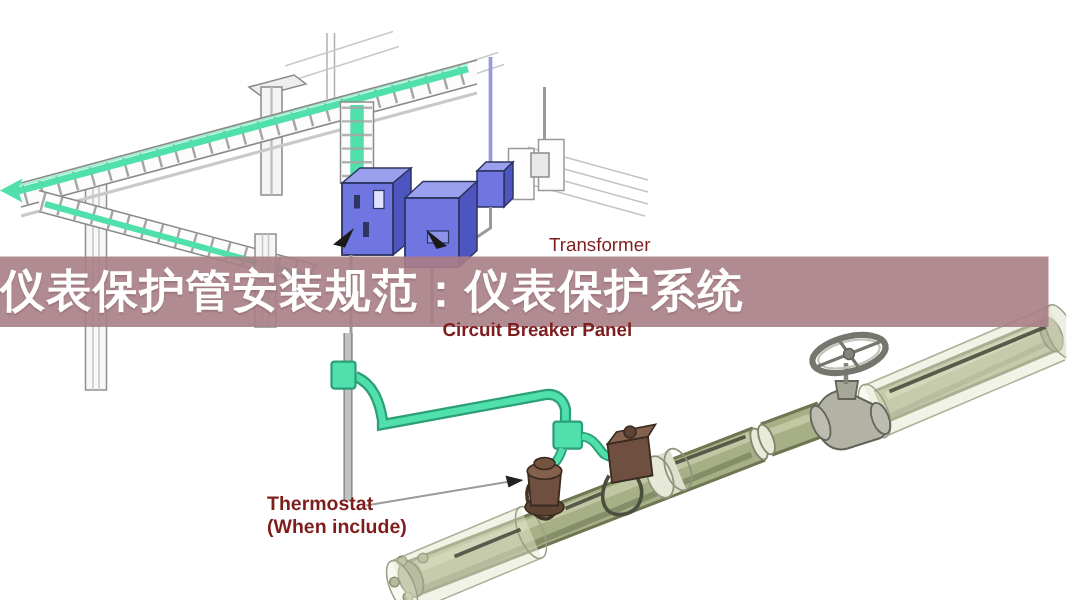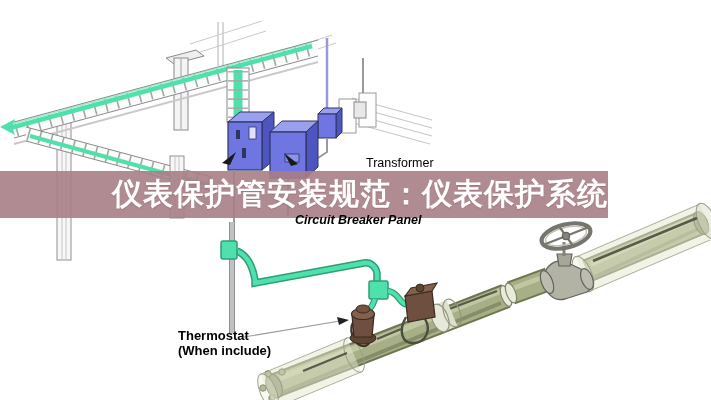--- a/index.html
+++ b/index.html
@@ -3,38 +3,38 @@
 <meta charset="utf-8">
 <style>
   html,body{margin:0;padding:0;background:#fff;}
   .stage{
     position:relative;width:711px;height:400px;background:#ffffff;overflow:hidden;
     font-family:"Liberation Sans", sans-serif;
   }
   .stage svg{position:absolute;left:0;top:0;z-index:1;}
   
   .title-band{
-    position:absolute;left:0;top:171px;width:608px;height:47px;
+    position:absolute;left:0;top:171px;width:699px;height:47px;
     background:rgba(169,126,134,0.9);z-index:5;
-    display:flex;align-items:center;justify-content:flex-end;
+    display:flex;align-items:center;justify-content:flex-start;
   }
   .title-band h1{
     margin:0;color:#ffffff;font-size:30px;font-weight:bold;letter-spacing:1px;
     font-family:"DejaVu Sans", sans-serif;white-space:nowrap;
     text-shadow:0 1px 1px rgba(120,80,90,0.35);
   }
   
   .lbl{position:absolute;z-index:6;line-height:1.12;white-space:nowrap;}
-  .en{color:#000000;font-weight:bold;font-size:12.5px;}
+  .en{color:#7f1d1d;font-weight:bold;font-size:12.5px;}
   .zh{color:#8e8e8e;font-weight:normal;}
   .lbl-transformer{left:366px;top:156px;font-weight:normal;}
   .lbl-transformer .en{font-weight:normal;font-size:12.5px;}
   .lbl-cabletray{left:92px;top:220px;}
   .lbl-cabletray .zh{font-size:13.5px;margin-top:-1px;}
-  .lbl-breaker{left:286px;top:213px;font-style:italic;}
+  .lbl-breaker{left:286px;top:213px;}
   .lbl-breaker .l1{margin-left:9px;}
   .lbl-breaker .zh{font-size:15px;margin-left:29px;margin-top:1px;}
   .lbl-thermo{left:178px;top:329px;}
   .lbl-thermo .en{font-size:13px;}
   .lbl-thermo-zh{left:99px;top:366px;font-size:17px;color:#8e8e8e;letter-spacing:1px;}
 </style>
 </head>
 <body>
 
 <div class="stage">

